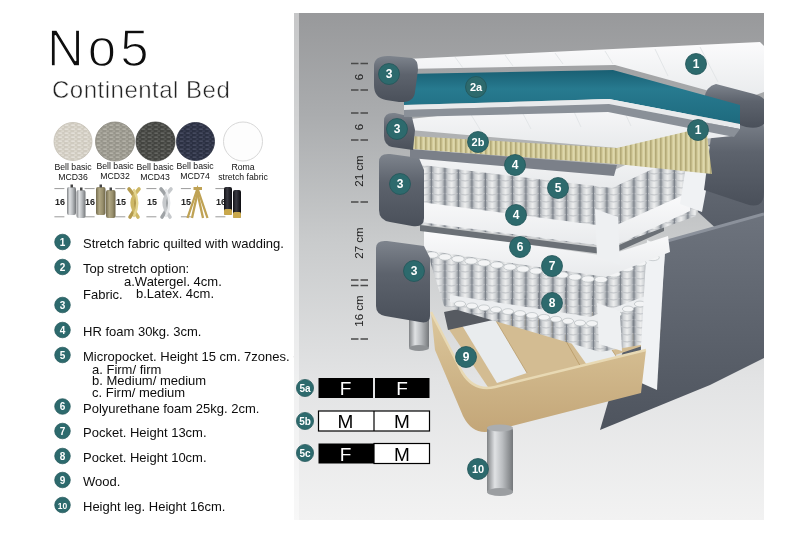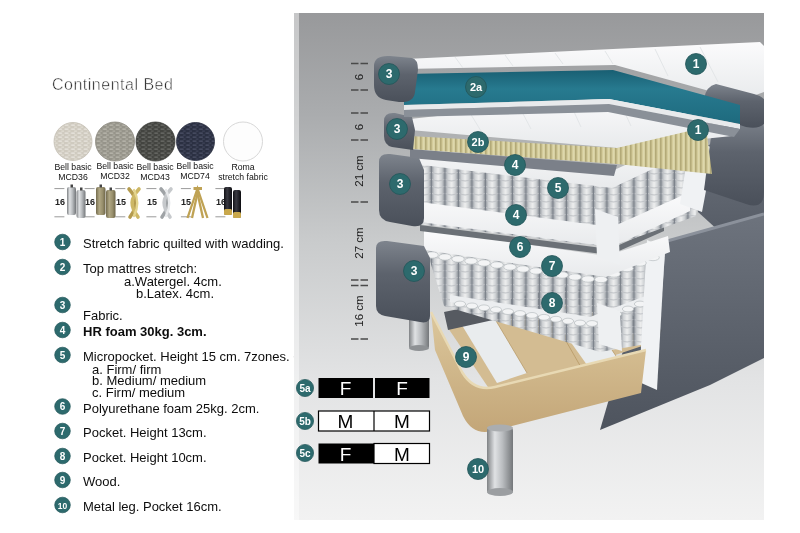--- a/index.html
+++ b/index.html
@@ -5,53 +5,54 @@
 html,body{margin:0;padding:0}
 .page{position:relative;width:800px;height:533px;background:#fff;font-family:"Liberation Sans",sans-serif;overflow:hidden}
 .abs{position:absolute}
 .t{position:absolute;font-size:13px;color:#0d0d0d;white-space:nowrap}
 .lbl{position:absolute;font-size:8.7px;color:#111;text-align:center;line-height:10px;width:64px;white-space:nowrap}
 </style>
 </head>
 <body>
 <div class="page">
 
-
-<div class="abs" style="left:52px;top:76px;font-size:16px;color:#222;letter-spacing:0.5px;-webkit-text-stroke:0.5px #fff;">Continental Bed</div>
+<div class="abs" style="left:47px;top:19px;font-size:51px;color:#0e0e0e;letter-spacing:4px;-webkit-text-stroke:1.4px #fff;">No5</div>
+
+<div class="abs" style="left:52px;top:76px;font-size:24px;color:#222;letter-spacing:0.5px;-webkit-text-stroke:0.5px #fff;">Continental Bed</div>
 
 <div class="lbl" style="left:41px;top:162px;">Bell basic<br>MCD36</div>
 <div class="lbl" style="left:83px;top:161px;">Bell basic<br>MCD32</div>
 <div class="lbl" style="left:123px;top:162px;">Bell basic<br>MCD43</div>
 <div class="lbl" style="left:163px;top:161px;">Bell basic<br>MCD74</div>
 <div class="lbl" style="left:211px;top:162px;">Roma<br>stretch fabric</div>
 
 <div class="t" style="left:83px;top:236px;">Stretch fabric quilted with wadding.</div>
 
-<div class="t" style="left:83px;top:260.5px;">Top mattres stretch:</div>
+<div class="t" style="left:83px;top:260.5px;">Top stretch option:</div>
 <div class="t" style="left:92px;top:273.5px;margin-left:32px;">a.Watergel. 4cm.</div>
 <div class="t" style="left:92px;top:286px;padding-left:44px;">b.Latex. 4cm.</div>
 
-<div class="t" style="left:83px;top:308px;">Fabric.</div>
-
-<div class="t" style="left:83px;top:324px;font-weight:bold;">HR foam 30kg. 3cm.</div>
+<div class="t" style="left:83px;top:287px;">Fabric.</div>
+
+<div class="t" style="left:83px;top:324px;">HR foam 30kg. 3cm.</div>
 
 <div class="t" style="left:83px;top:349px;">Micropocket. Height 15 cm. 7zones. Option:</div>
 <div class="t" style="left:92px;top:361.5px;">a. Firm/ firm</div>
 <div class="t" style="left:92px;top:373px;">b. Medium/ medium</div>
 <div class="t" style="left:92px;top:384.5px;">c. Firm/ medium</div>
 
 <div class="t" style="left:83px;top:400.5px;">Polyurethane foam 25kg. 2cm.</div>
 
 <div class="t" style="left:83px;top:425px;">Pocket. Height 13cm.</div>
 
 <div class="t" style="left:83px;top:450px;text-align:right;">Pocket. Height 10cm.</div>
 
 <div class="t" style="left:83px;top:474px;">Wood.</div>
 
-<div class="t" style="left:83px;top:499px;">Metal leg. Pocket 16cm.</div>
+<div class="t" style="left:83px;top:499px;">Height leg. Height 16cm.</div>
 
 <div class="abs" style="left:718px;top:498px;font-size:11px;color:#3c3c3c;">2022.04</div>
 
 <svg class="abs" style="left:0;top:0" width="800" height="533" viewBox="0 0 800 533">
 <defs>
 <linearGradient id="bgGrad" x1="0" y1="0" x2="0" y2="1">
 <stop offset="0" stop-color="#98999b"></stop>
 <stop offset="0.2" stop-color="#aaacae"></stop>
 <stop offset="0.45" stop-color="#c9cbcc"></stop>
 <stop offset="0.72" stop-color="#e2e3e4"></stop>

